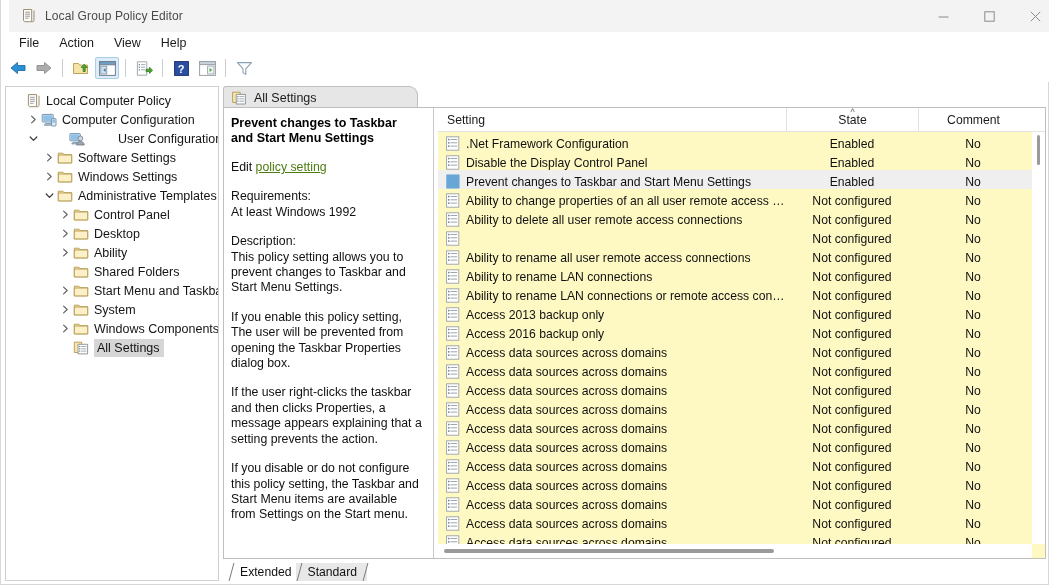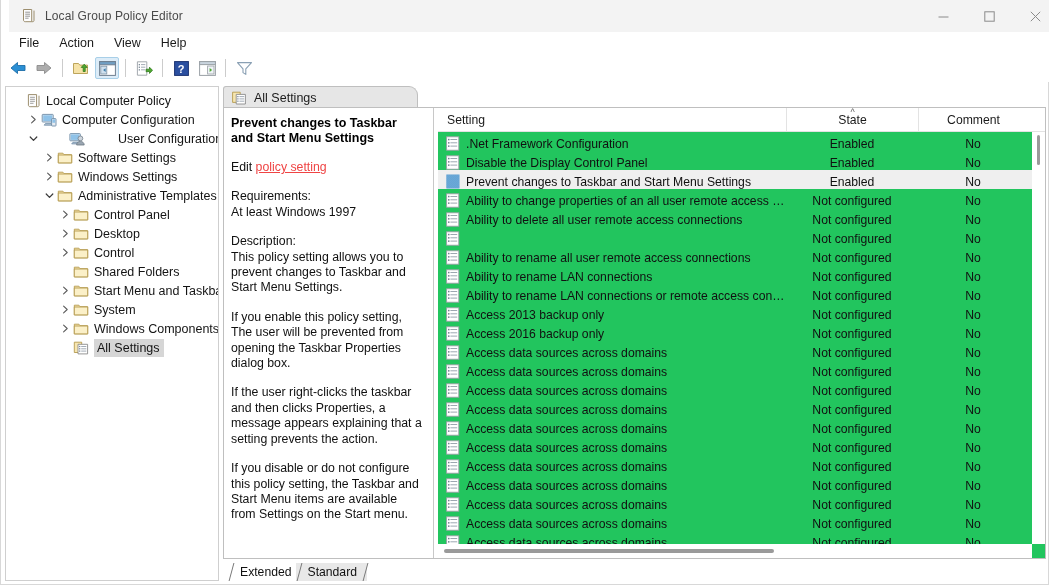--- a/index.html
+++ b/index.html
@@ -224,37 +224,37 @@
     line-height: 15px;
     margin-bottom: 14px;
   }
   .desc-p {
     font-size: 12.3px;
     color: #111;
     line-height: 15.4px;
     margin: 0 0 14px 0;
   }
   .desc-link {
-    color: #ef4444;
+    color: #4d7c0f;
     text-decoration: underline;
   }
 
   
   .vsplit {
     width: 4px;
     flex: 0 0 auto;
     background: #ffffff;
     border-left: 1px solid #c8c8c8;
   }
 
   
   .list-pane {
     flex: 1 1 auto;
     position: relative;
-    background: #22c55e;
+    background: #fef9c3;
     overflow: hidden;
   }
   .lv-header {
     display: flex;
     height: 24px;
     background: #ffffff;
     border-bottom: 1px solid #e2e2e2;
     box-sizing: border-box;
     align-items: center;
     position: relative;
@@ -603,21 +603,21 @@
           <div class="tree-row" style="padding-left: 52px;">
             <span class="tw">
               <svg width="9" height="9" viewBox="0 0 9 9">
                 <path d="M2.6 1.2 L6.2 4.5 L2.6 7.8" fill="none" stroke="#5a5a5a" stroke-width="1.1" stroke-linecap="round" stroke-linejoin="round"></path>
               </svg>
             </span>
             <span class="tree-icon"><svg width="16" height="16" viewBox="0 0 16 16">
                 <path d="M1.3 3.2h4.6l1.2 1.5h7.6v8.2H1.3z" fill="#f7e6b0" stroke="#b49a4e" stroke-width="0.9" stroke-linejoin="round"></path>
                 <path d="M1.3 5.0h13.4v7.9H1.3z" fill="#fbf0c8" stroke="#b49a4e" stroke-width="0.9"></path>
               </svg></span>
-            <span class="tree-label">Control</span>
+            <span class="tree-label">Ability</span>
           </div>
           <div class="tree-row" style="padding-left: 52px;">
             <span class="tw"></span>
             <span class="tree-icon"><svg width="16" height="16" viewBox="0 0 16 16">
                 <path d="M1.3 3.2h4.6l1.2 1.5h7.6v8.2H1.3z" fill="#f7e6b0" stroke="#b49a4e" stroke-width="0.9" stroke-linejoin="round"></path>
                 <path d="M1.3 5.0h13.4v7.9H1.3z" fill="#fbf0c8" stroke="#b49a4e" stroke-width="0.9"></path>
               </svg></span>
             <span class="tree-label">Shared Folders</span>
           </div>
           <div class="tree-row" style="padding-left: 52px;">
@@ -705,21 +705,21 @@
 
         <div class="desc-pane">
           <div class="desc-title">Prevent changes to Taskbar and Start Menu Settings</div>
 
           <div class="desc-p">
             <span>Edit </span><a class="desc-link" href="#">policy setting</a>
           </div>
 
           <div class="desc-p">
             <div>Requirements:</div>
-            <div>At least Windows 1997</div>
+            <div>At least Windows 1992</div>
           </div>
 
           <div class="desc-p">
             <div>Description:</div>
             <div>This policy setting allows you to prevent changes to Taskbar and Start Menu Settings.</div>
           </div>
           <div class="desc-p">If you enable this policy setting, The user will be prevented from opening the Taskbar Properties dialog box.</div>
           <div class="desc-p">If the user right-clicks the taskbar and then clicks Properties, a message appears explaining that a setting prevents the action.</div>
           <div class="desc-p">If you disable or do not configure this policy setting, the Taskbar and Start Menu items are available from Settings on the Start menu.</div>
         </div>

